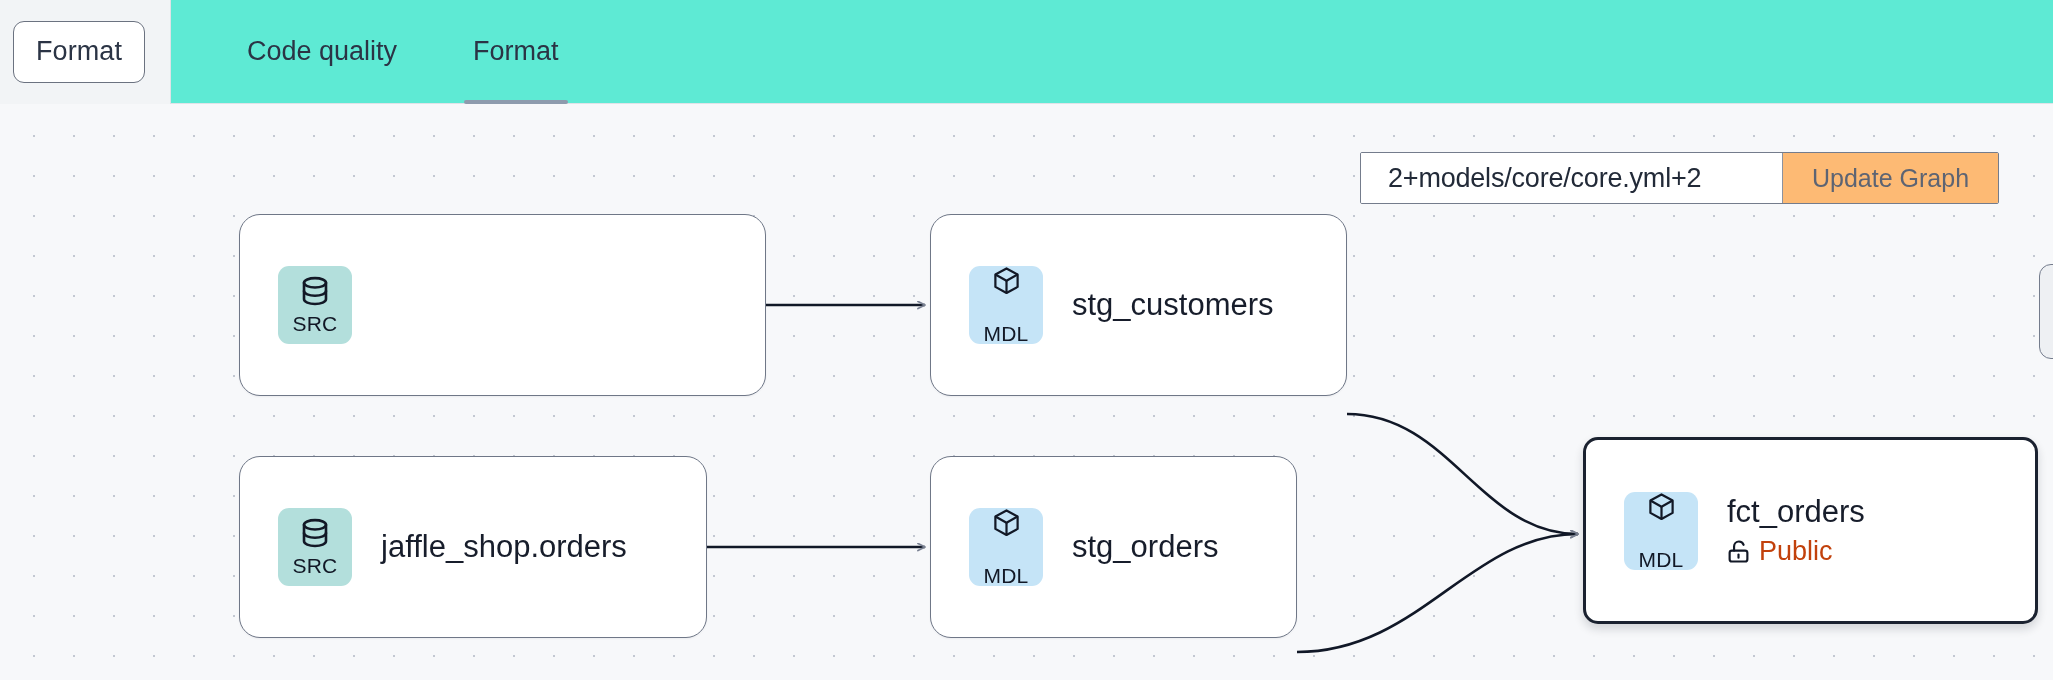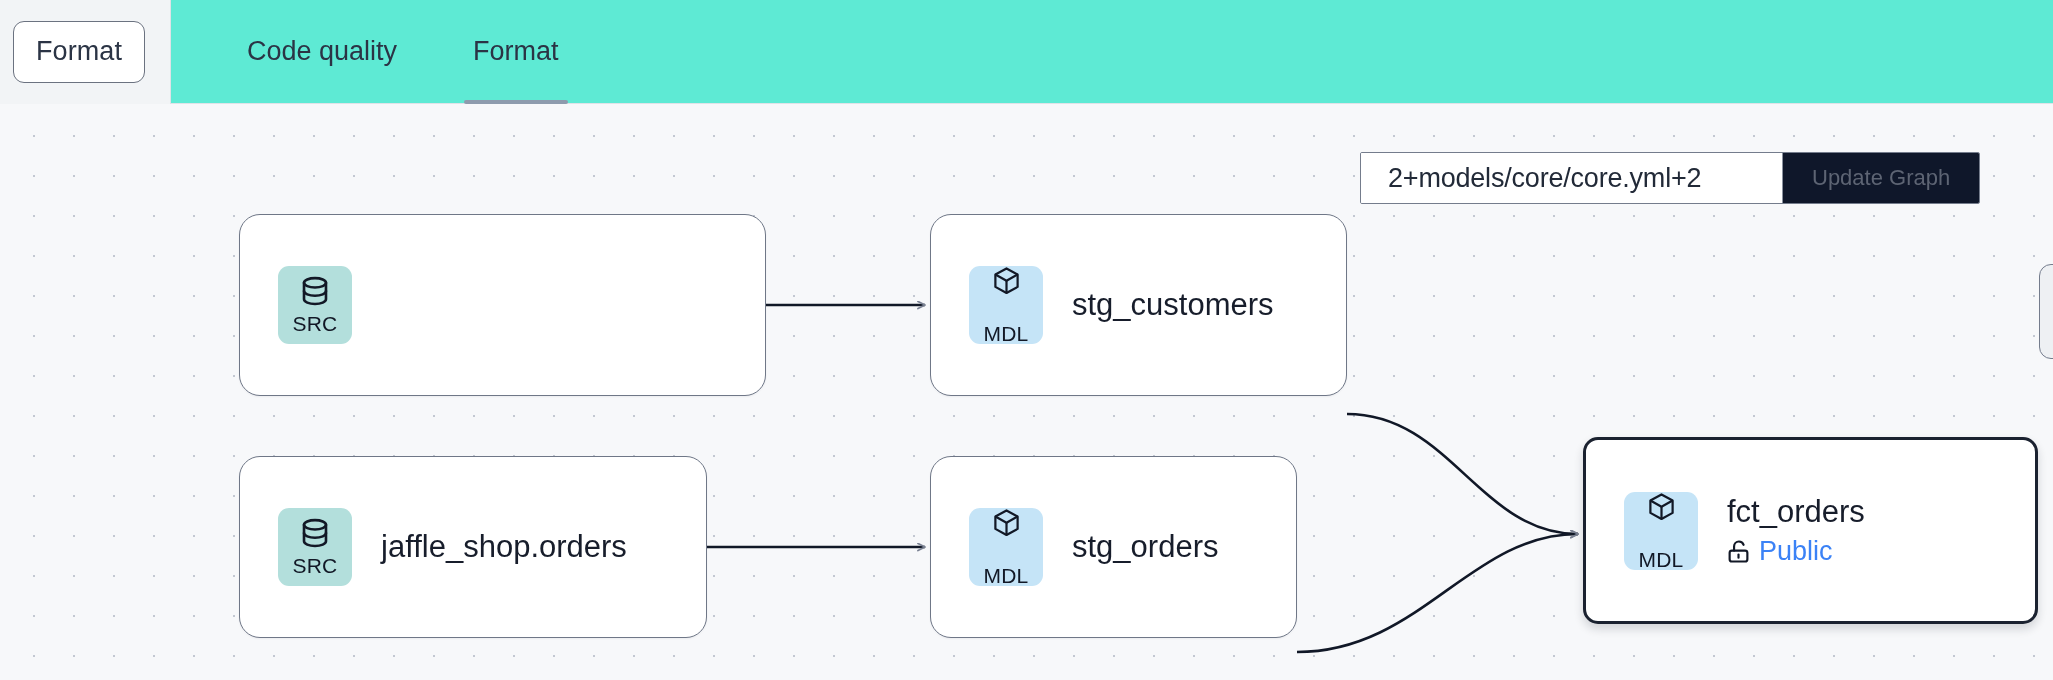--- a/index.html
+++ b/index.html
@@ -161,21 +161,21 @@
     line-height: 1.16;
     white-space: nowrap;
   }
 
   .node-sub {
     display: flex;
     align-items: center;
     gap: 9px;
     margin-top: 6px;
     font-size: 27px;
-    color: #3b82f6;
+    color: #c2410c;
   }
 
   
   .selector-group {
     position: absolute;
     display: flex;
     align-items: stretch;
     height: 52px;
     border: 1.6px solid #747c8c;
     border-radius: 2px;
@@ -195,23 +195,23 @@
     min-width: 421px;
     font-family: "Liberation Sans", sans-serif;
     letter-spacing: -.2px;
   }
 
   .selector-button {
     display: flex;
     align-items: center;
     justify-content: center;
     padding: 0 29px;
-    background: #0f172a;
+    background: #fdba74;
     border-left: 1.6px solid #8b929f;
-    font-size: 22px;
+    font-size: 25px;
     color: #5d6473;
     cursor: pointer;
     white-space: nowrap;
   }
 
   .side-panel-stub {
     position: absolute;
     top: 160px;
     left: 2039px;
     width: 90px;

